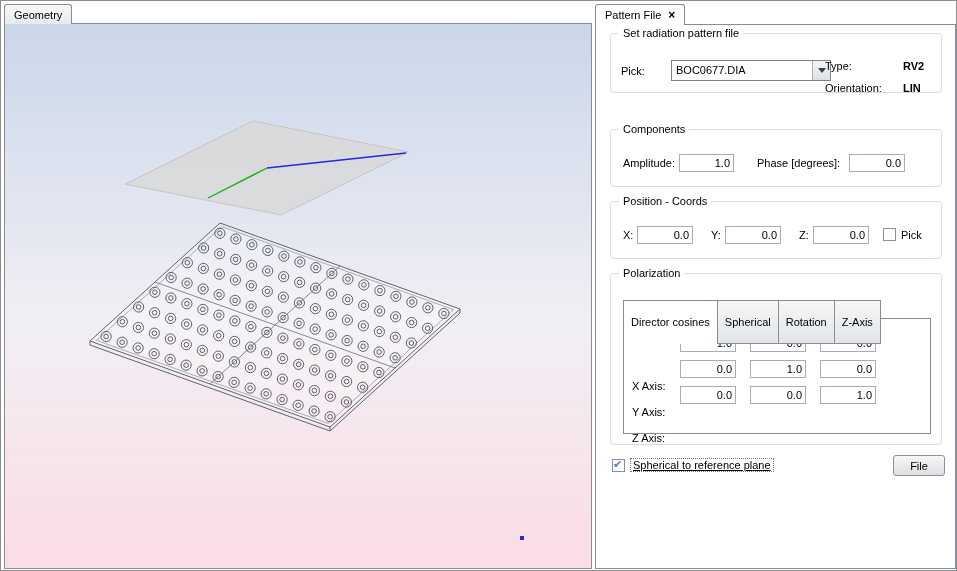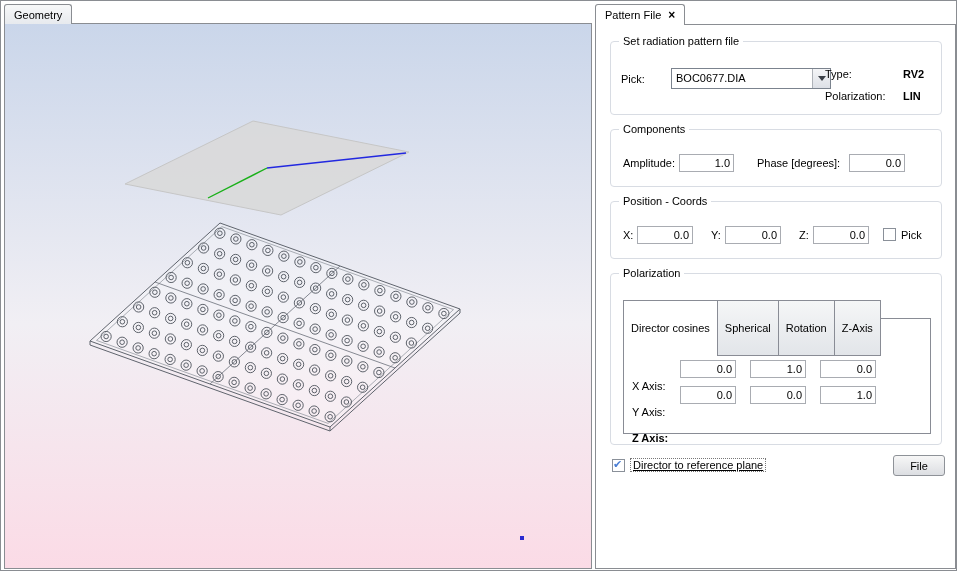--- a/index.html
+++ b/index.html
@@ -27,21 +27,21 @@
   }
   .viewport svg{display:block;}
 
   
   .panel{
     position:absolute;left:594px;top:23px;width:361px;height:545px;
     border:1px solid #8a8d92;box-sizing:border-box;background:#fff;
   }
   .group{position:absolute;left:14px;width:332px;border:1px solid #d8dce3;border-radius:4px;box-sizing:border-box;background:#fff;}
   .legend{position:absolute;top:-7px;left:8px;background:#fff;padding:0 4px;white-space:nowrap;}
-  .g1{top:16px;height:74px;}
+  .g1{top:8px;height:60px;}
   .g2{top:104px;height:58px;}
   .g3{top:176px;height:58px;}
   .g4{top:248px;height:172px;}
 
   .lbl,.val{position:absolute;white-space:nowrap;line-height:13px;}
   .val{font-weight:bold;}
 
   input.num{
     position:absolute;box-sizing:border-box;height:18px;
     border:1px solid #a9acb2;background:#fff;text-align:right;
@@ -67,26 +67,26 @@
   .x-lbl{left:12px;top:27px;}  .x-inp{left:26px;top:24px;width:56px;}
   .y-lbl{left:100px;top:27px;} .y-inp{left:114px;top:24px;width:56px;}
   .z-lbl{left:188px;top:27px;} .z-inp{left:202px;top:24px;width:56px;}
   .checkbox{position:absolute;width:13px;height:13px;border:1px solid #8a9099;background:#fff;box-sizing:border-box;}
   .checkbox.checked::after{content:"\2714";position:absolute;left:0;top:-2px;font-size:11px;color:#4a7ed4;}
   .pick-box{left:272px;top:26px;}
   .pick-lbl{left:290px;top:27px;}
 
   
   .o-tabs{position:absolute;left:12px;top:26px;display:flex;z-index:2;}
-  .o-tab{height:18px;line-height:18px;padding:18px 7px;border:1px solid #898c95;margin-right:-1px;
+  .o-tab{height:18px;line-height:18px;padding:12px 7px;border:1px solid #898c95;margin-right:-1px;
          background:linear-gradient(#f5f6f7,#e2e5e9);white-space:nowrap;cursor:default;}
   .o-tab.active{background:#fff;height:19px;border-bottom:none;}
   .o-box{position:absolute;left:12px;top:44px;width:306px;height:114px;border:1px solid #898c95;background:#fff;}
   .o-box .row-lbl{position:absolute;left:8px;white-space:nowrap;margin-top:44px;}
-  .r1l{top:17px;} .r2l{top:43px;} .r3l{top:69px;font-weight:bold;}
+  .r1l{top:17px;} .r2l{top:43px;} .r3l{top:69px;}
   .c1{left:56px;} .c2{left:126px;} .c3{left:196px;}
   .r1{top:15px;} .r2{top:41px;} .r3{top:67px;}
   .m-inp{width:56px;}
 
   
   .rel-check{left:16px;top:434px;}
   .rel-lbl{position:absolute;left:35px;top:434px;text-decoration:underline;outline:1px dotted #777;padding:0 2px;white-space:nowrap;}
   .save-btn{
     position:absolute;right:10px;top:430px;width:52px;height:21px;
     border:1px solid #8e9298;border-radius:3px;
@@ -371,21 +371,21 @@
       <span class="legend">Set radiation pattern file</span>
       <span class="lbl file-lbl">Pick:</span>
       <div class="combo">
         <span class="combo-val">BOC0677.DIA</span>
         <span class="combo-btn">
             <span class="arr"></span>
           </span>
       </div>
       <span class="lbl type-lbl">Type:</span>
       <span class="val type-val">RV2</span>
-      <span class="lbl pol-lbl">Polarization:</span>
+      <span class="lbl pol-lbl">Orientation:</span>
       <span class="val pol-val">LIN</span>
     </div>
 
     <div class="group g2">
       <span class="legend">Components</span>
       <span class="lbl amp-lbl">Amplitude:</span>
       <input class="num amp-inp" value="1.0" style="">
       <span class="lbl phase-lbl">Phase [degrees]:</span>
       <input class="num phase-inp" value="0.0" style="">
     </div>
@@ -420,17 +420,17 @@
         <input class="num m-inp r2 c2" value="1.0" style="">
         <input class="num m-inp r2 c3" value="0.0" style="">
         <span class="row-lbl r3l">Z Axis:</span>
         <input class="num m-inp r3 c1" value="0.0" style="">
         <input class="num m-inp r3 c2" value="0.0" style="">
         <input class="num m-inp r3 c3" value="1.0" style="">
       </div>
     </div>
 
     <span class="checkbox rel-check checked" id="rel-check"></span>
-    <span class="rel-lbl">Director to reference plane</span>
+    <span class="rel-lbl">Spherical to reference plane</span>
     <button class="save-btn">File</button>
 
   </div>
 </div>
 
 </body></html>

